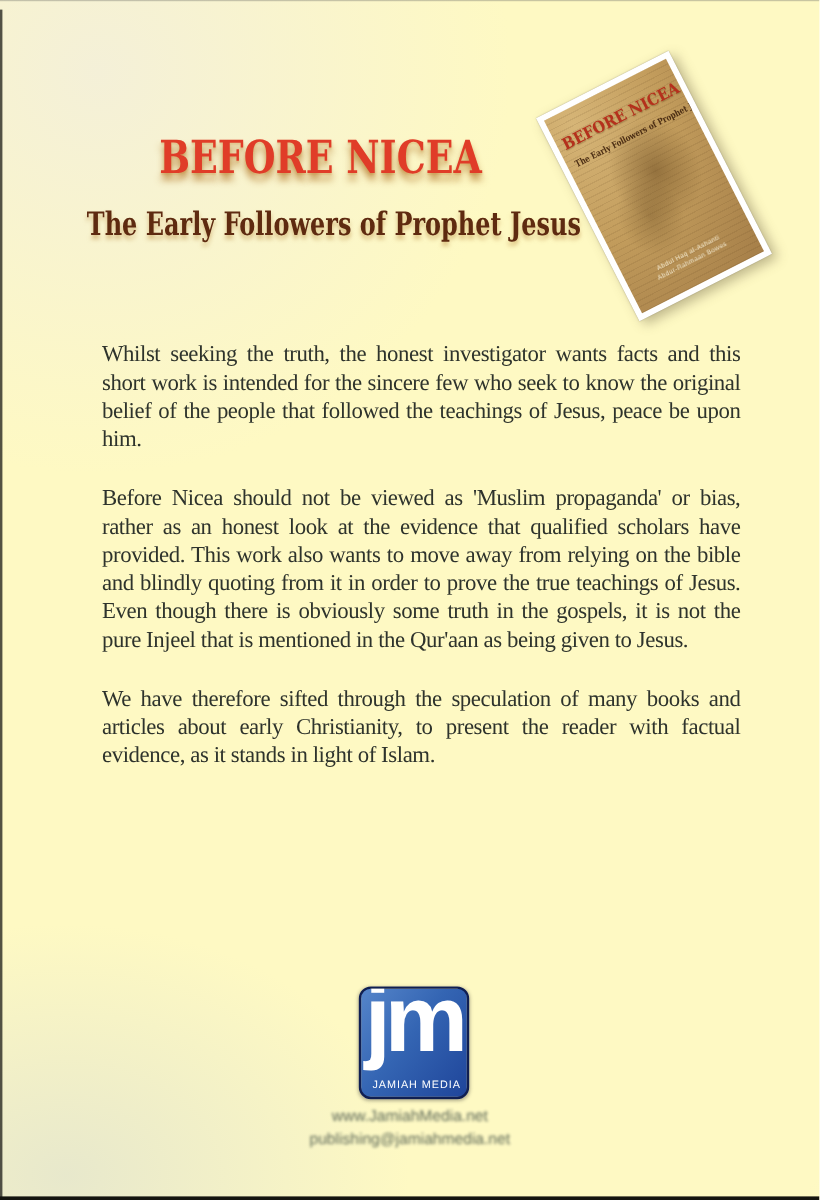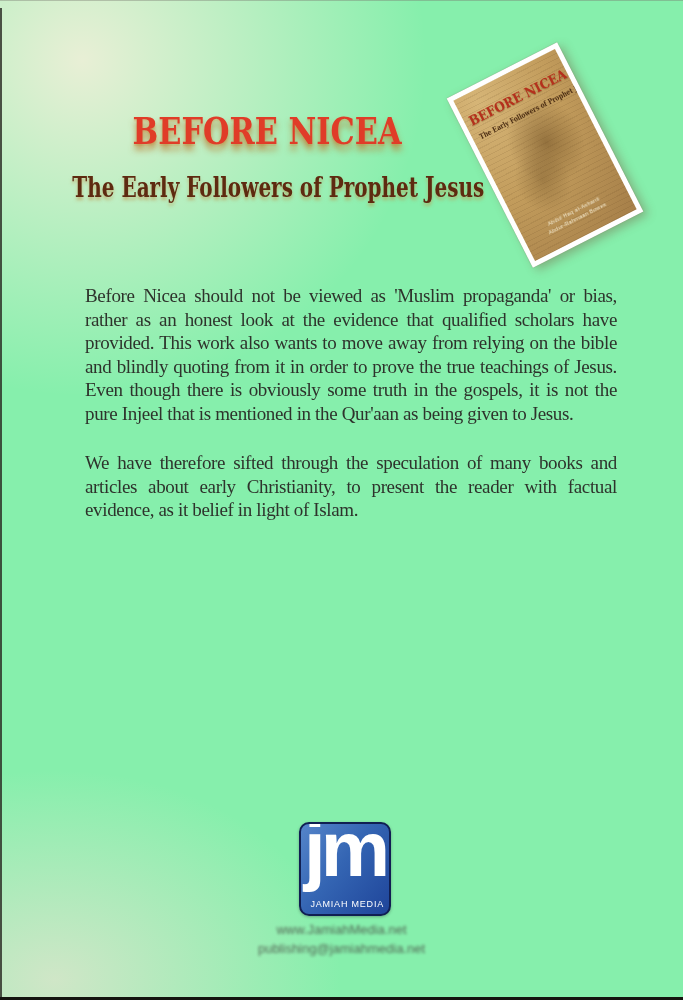--- a/index.html
+++ b/index.html
@@ -1,17 +1,17 @@
 <!DOCTYPE html>
 <html><head>
 <meta charset="utf-8">
 <style>
   html,body{margin:0;padding:0;background:#ffffff;}
   .canvas{position:relative;width:683px;height:1000px;overflow:hidden;
-    background:#86efac;font-family:"Liberation Serif",serif;}
+    background:#fef9c3;font-family:"Liberation Serif",serif;}
   
   .page-bg{position:absolute;inset:0;pointer-events:none;background:
     radial-gradient(120% 80% at 12% 6%, rgba(243,239,218,0.9), rgba(243,239,218,0) 42%),
     radial-gradient(60% 30% at 8% 98%, rgba(226,228,206,0.8), rgba(226,228,206,0) 70%),
     radial-gradient(150% 120% at 50% 45%, rgba(255,255,255,0) 55%, rgba(196,192,170,0.22) 100%);}
   .edge-left{position:absolute;left:0;top:8px;bottom:0;width:2px;background:rgba(40,40,34,0.8);}
   .edge-bottom{position:absolute;left:0;right:0;bottom:0;height:3px;background:#14140f;}
   .edge-top{position:absolute;left:0;right:0;top:0;height:1px;background:rgba(120,120,110,0.4);}
 
   .main-title{position:absolute;left:0;top:108px;width:535px;margin:0;text-align:center;
@@ -78,22 +78,23 @@
       <div class="thumb-title">BEFORE NICEA</div>
       <div class="thumb-sub">The Early Followers of Prophet Jesus</div>
       <div class="thumb-authors">
         <span>Abdul Haq al-Ashanti</span>
         <span>Abdur-Rahmaan Bowes</span>
       </div>
     </div>
   </div>
 
   <div class="body-copy">
+    <p>Whilst seeking the truth, the honest investigator wants facts and this short work is intended for the sincere few who seek to know the original belief of the people that followed the teachings of Jesus, peace be upon him.</p>
     <p>Before Nicea should not be viewed as 'Muslim propaganda' or bias, rather as an honest look at the evidence that qualified scholars have provided. This work also wants to move away from relying on the bible and blindly quoting from it in order to prove the true teachings of Jesus. Even though there is obviously some truth in the gospels, it is not the pure Injeel that is mentioned in the Qur'aan as being given to Jesus.</p>
-    <p>We have therefore sifted through the speculation of many books and articles about early Christianity, to present the reader with factual evidence, as it belief in light of Islam.</p>
+    <p>We have therefore sifted through the speculation of many books and articles about early Christianity, to present the reader with factual evidence, as it stands in light of Islam.</p>
   </div>
 
   <div class="logo">
     <div class="logo-monogram">jm</div>
     <div class="logo-label">JAMIAH MEDIA</div>
   </div>
 
   <div class="footer">
     <div class="footer-line">www.JamiahMedia.net</div>
     <div class="footer-line">publishing@jamiahmedia.net</div>

